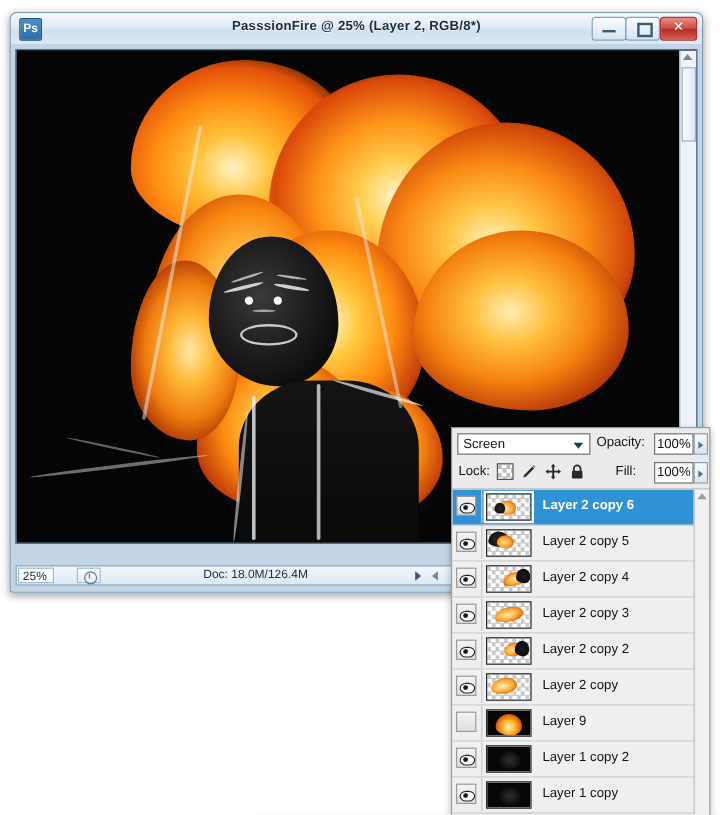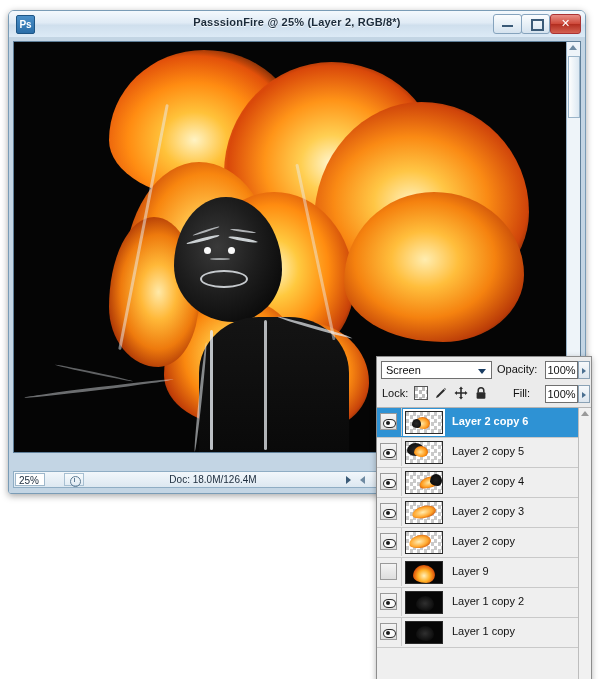--- a/index.html
+++ b/index.html
@@ -287,20 +287,33 @@
         <div class="layer-name">Layer 2 copy 3</div>
       </div>
       <div class="layer-row">
         <div class="eye-cell">
           <div class="eye-btn">
             <span class="eye-out"></span>
             <span class="eye-pupil"></span>
           </div>
         </div>
         <div class="thumb">
+          <div class="tflame" style="left:14px;top:4px;width:15px;height:11px;transform:rotate(-10deg);background:radial-gradient(ellipse at 45% 50%,#ffe9a4,#ff9a1a 55%,#b23706 88%);"></div>
+          <div class="tflame" style="left:23px;top:2px;width:12px;height:13px;background:radial-gradient(ellipse,#1a1a1a,#060606);"></div>
+        </div>
+        <div class="layer-name">Layer 2 copy 2</div>
+      </div>
+      <div class="layer-row">
+        <div class="eye-cell">
+          <div class="eye-btn">
+            <span class="eye-out"></span>
+            <span class="eye-pupil"></span>
+          </div>
+        </div>
+        <div class="thumb">
           <div class="tflame" style="left:3px;top:3px;width:22px;height:13px;transform:rotate(-12deg);background:radial-gradient(ellipse at 45% 50%,#ffeeb6,#ffa82e 52%,#c04207 88%);"></div>
         </div>
         <div class="layer-name">Layer 2 copy</div>
       </div>
       <div class="layer-row">
         <div class="eye-cell">
           <div class="eye-btn"></div>
         </div>
         <div class="thumb">
           <div class="tdark"></div>

